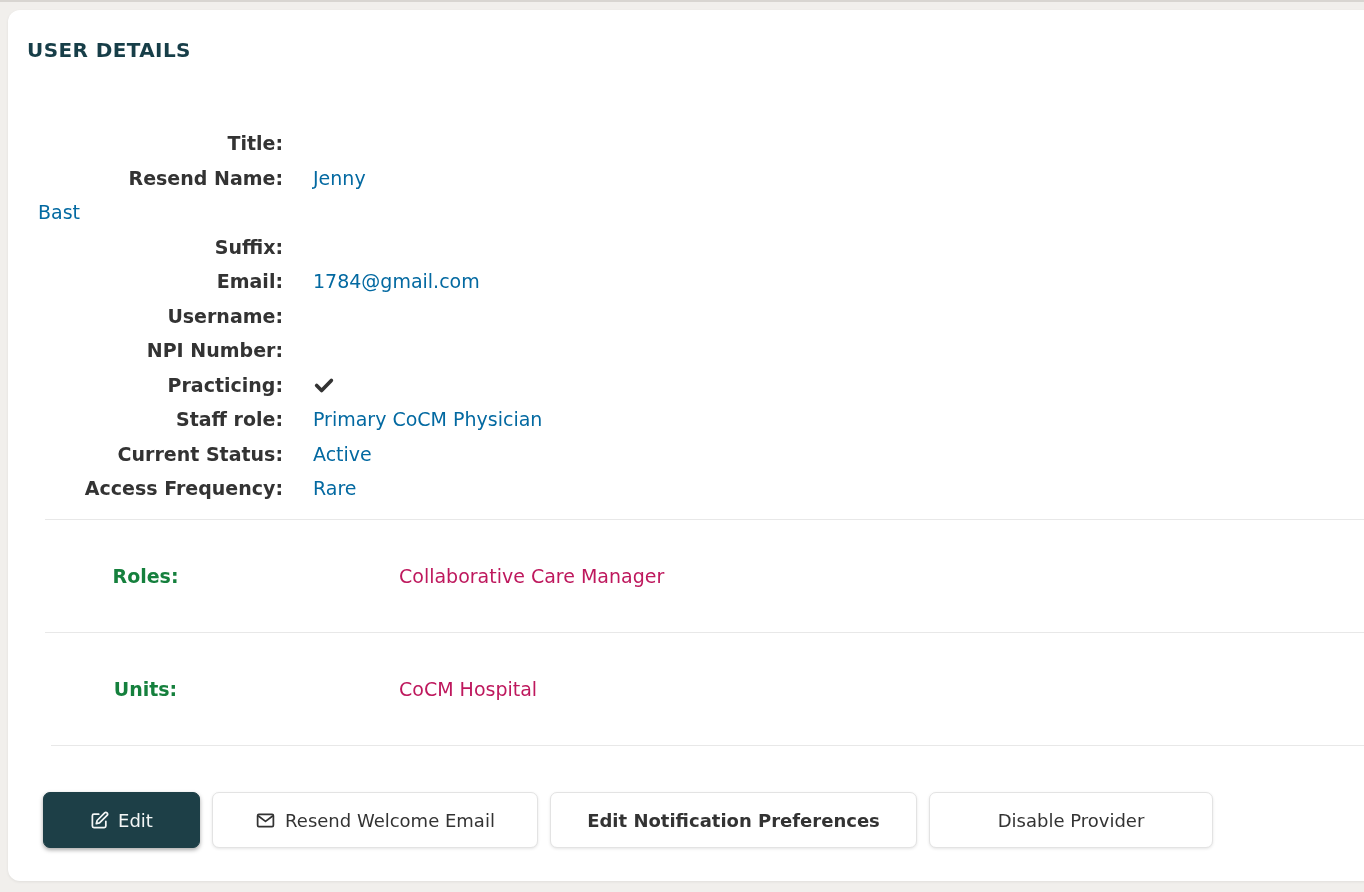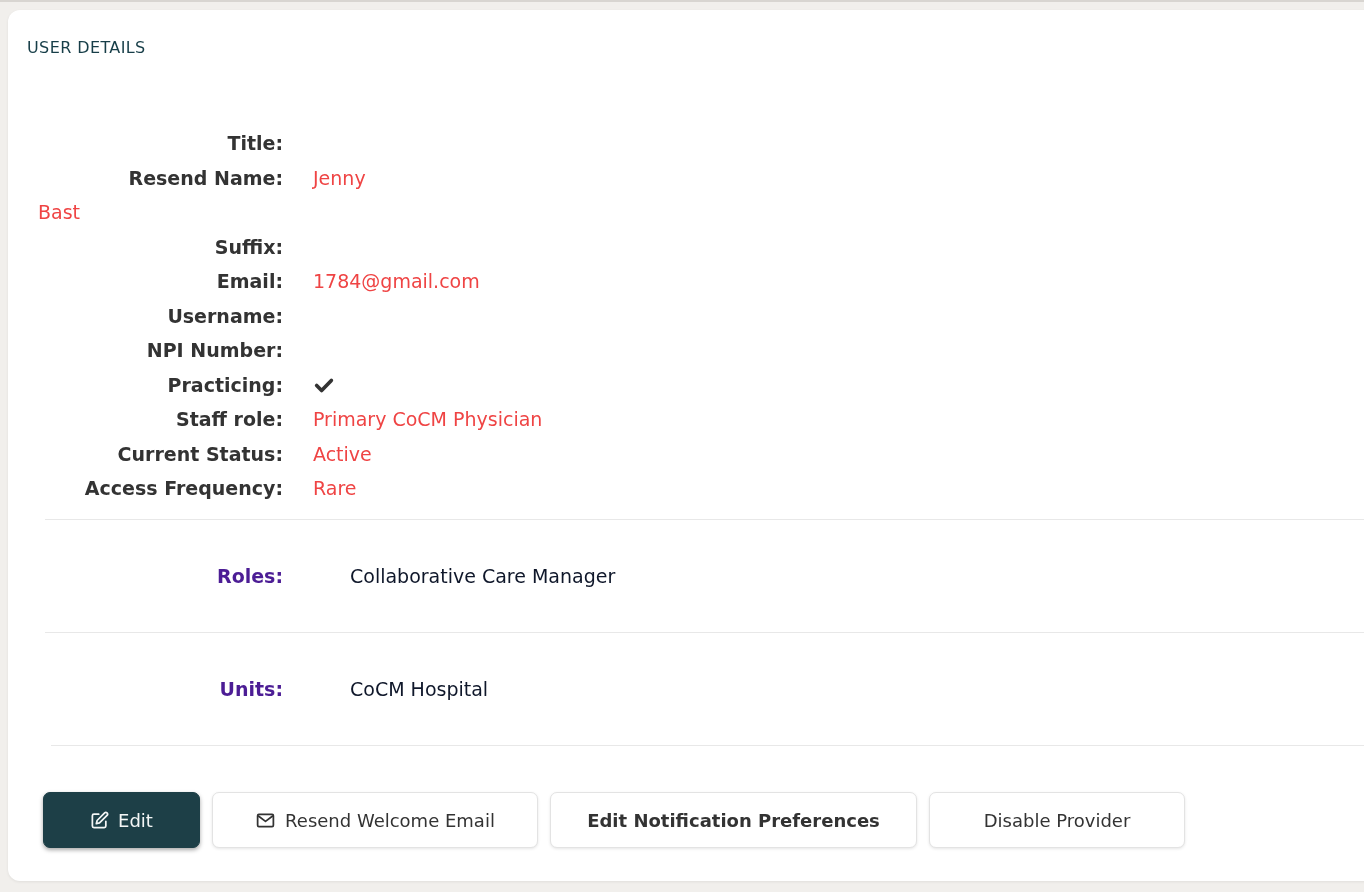--- a/index.html
+++ b/index.html
@@ -17,22 +17,22 @@
   .card {
     position: absolute;
     left: 8px; top: 10px; right: -16px; bottom: 11px;
     background: #ffffff;
     border-radius: 12px;
     box-shadow: 0 1px 3px rgba(0,0,0,0.07);
   }
   .card-title {
     position: absolute;
     left: 19px; top: 28px;
-    font-size: 16px;
-    font-weight: normal;
+    font-size: 20px;
+    font-weight: bold;
     letter-spacing: 0.4px;
     color: #173e48;
   }
   
   .details {
     position: absolute;
     top: 116px; left: 0; right: 16px;
   }
   .drow {
     display: flex;
@@ -42,21 +42,21 @@
   }
   .dlabel {
     width: 275px;
     text-align: right;
     font-weight: bold;
     color: #333333;
     flex: none;
   }
   .dvalue {
     margin-left: 30px;
-    color: #ef4444;
+    color: #0369a1;
     display: flex;
     align-items: center;
   }
   .check-icon svg { display: block; }
   
   .section {
     position: absolute;
     left: 0; right: 0;
     display: flex;
     align-items: center;
@@ -66,28 +66,28 @@
     content: "";
     position: absolute;
     top: 0; left: 37px; right: 0;
     height: 1px;
     background: #e8e8e8;
   }
   .section-roles { top: 509px; height: 113px; }
   .section-units { top: 622px; height: 113px; }
   .slabel {
     width: 275px;
-    text-align: right;
+    text-align: center;
     font-weight: bold;
-    color: #4c1d95;
+    color: #15803d;
     flex: none;
   }
   .svalue {
-    margin-left: 67px;
-    color: #0f172a;
+    margin-left: 116px;
+    color: #be185d;
     text-align: center;
   }
   
   .button-bar {
     position: absolute;
     top: 782px; left: 35px;
     display: flex;
     gap: 12px;
   }
   .button-bar::before {
@@ -115,21 +115,21 @@
   }
   .btn-primary {
     background: #1d3f47;
     border-color: #1d3f47;
     color: #f4f6f6;
     box-shadow: 0 2px 4px rgba(0,0,0,0.35);
   }
   .btn-edit { width: 157px; }
   .btn-resend { width: 326px; text-align: center; }
   .btn-notif { width: 367px; font-weight: bold; }
-  .btn-disable { width: 256px; }
+  .btn-disable { width: 284px; }
   .btn .ico { display: flex; align-items: center; }
 </style>
 </head>
 <body>
 
 <div class="top-edge"></div>
 
 <div class="card">
 
   <div class="card-title">USER DETAILS</div>

